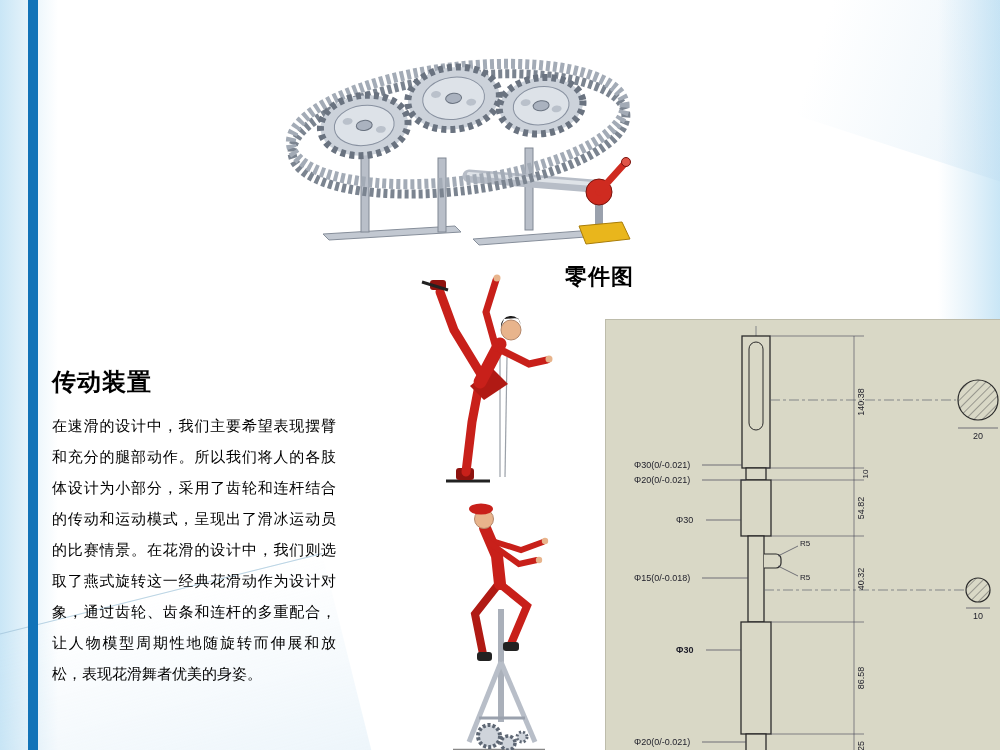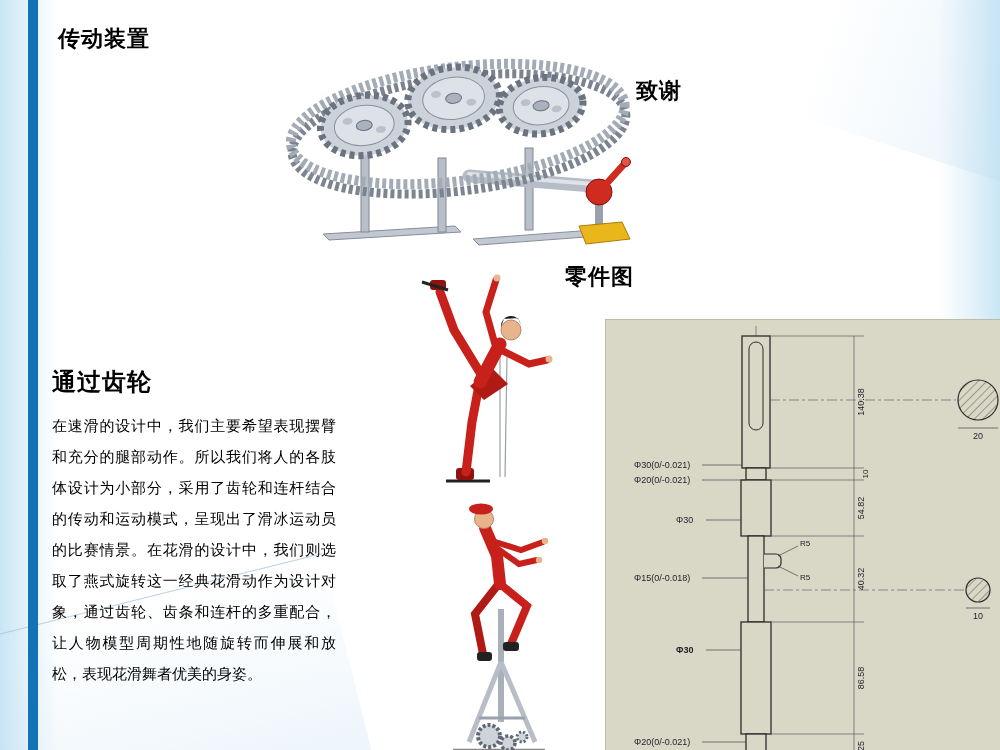--- a/index.html
+++ b/index.html
@@ -49,21 +49,20 @@
 
 <div class="slide">
 
   <div class="abs bg-left"></div>
   <div class="abs bg-right"></div>
   <div class="abs bg-swoosh1"></div>
   <div class="abs bg-swoosh2"></div>
   <div class="abs accent-bar"></div>
 
   <section class="abs sec-transmission">
-    <h2 class="sec-title">传动装置</h2>
   </section>
 
   <figure class="abs fig fig-mechanism">
     <svg width="385" height="218" viewBox="0 0 385 218">
 
       <polygon points="50,200 182,192 188,198 56,206" fill="#c2c8d1" stroke="#868e9a" stroke-width="1"></polygon>
       <polygon points="200,205 347,194 353,200 206,211" fill="#c2c8d1" stroke="#868e9a" stroke-width="1"></polygon>
 
       <rect x="88" y="118" width="8" height="80" fill="#b9bfc9" stroke="#808894"></rect>
       <rect x="165" y="124" width="8" height="74" fill="#b9bfc9" stroke="#808894"></rect>
@@ -100,25 +99,24 @@
           <ellipse cx="270" cy="82" rx="28" ry="19" fill="#dde2e8" stroke="#8891a0"></ellipse>
           <ellipse cx="270" cy="82" rx="8" ry="5" fill="#aab2bf" stroke="#6a7380"></ellipse>
           <ellipse cx="255" cy="77" rx="5" ry="3.4" fill="#bac1cb"></ellipse>
           <ellipse cx="285" cy="87" rx="5" ry="3.4" fill="#bac1cb"></ellipse>
         </g>
       </g>
     </svg>
   </figure>
 
   <section class="abs sec-thanks">
-    <h2 class="sec-title">致谢</h2>
   </section>
 
   <section class="abs sec-athlete">
-    <h2 class="sec-title big">通过齿轮</h2>
+    <h2 class="sec-title big">传动装置</h2>
     <p class="sec-body">在速滑的设计中，我们主要希望表现摆臂和充分的腿部动作。所以我们将人的各肢体设计为小部分，采用了齿轮和连杆结合的传动和运动模式，呈现出了滑冰运动员的比赛情景。在花滑的设计中，我们则选取了燕式旋转这一经典花滑动作为设计对象，通过齿轮、齿条和连杆的多重配合，让人物模型周期性地随旋转而伸展和放松，表现花滑舞者优美的身姿。</p>
   </section>
 
   <figure class="abs fig fig-skater1">
     <svg width="182" height="226" viewBox="0 0 182 226">
 
       <line x1="112" y1="85" x2="112" y2="205" stroke="#9aa0a8" stroke-width="1.2"></line>
       <line x1="119" y1="85" x2="117" y2="205" stroke="#9aa0a8" stroke-width="1.2"></line>
 
       <line x1="58" y1="209" x2="102" y2="209" stroke="#222" stroke-width="3"></line>

